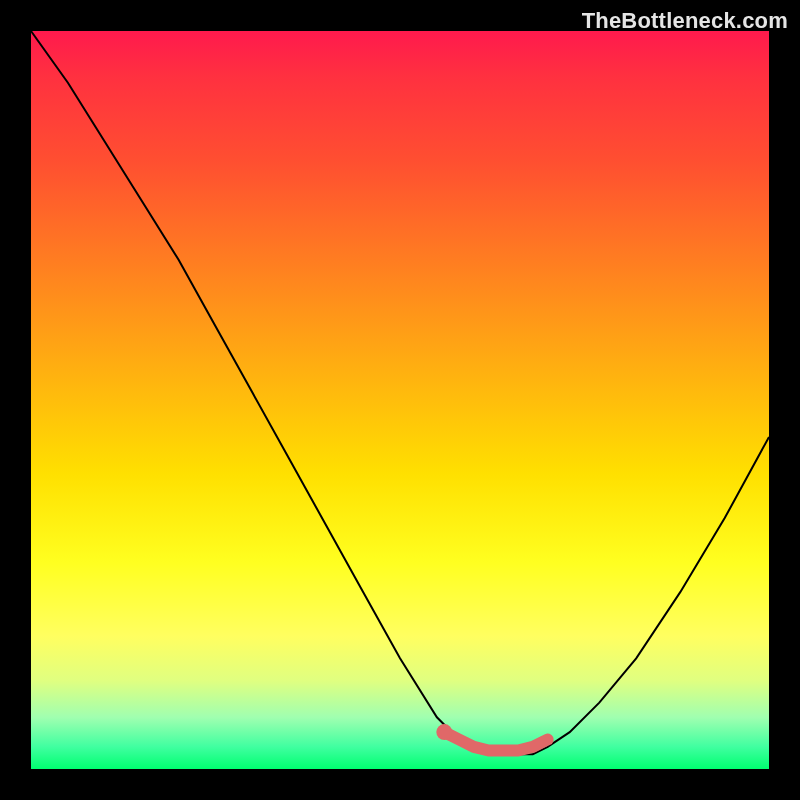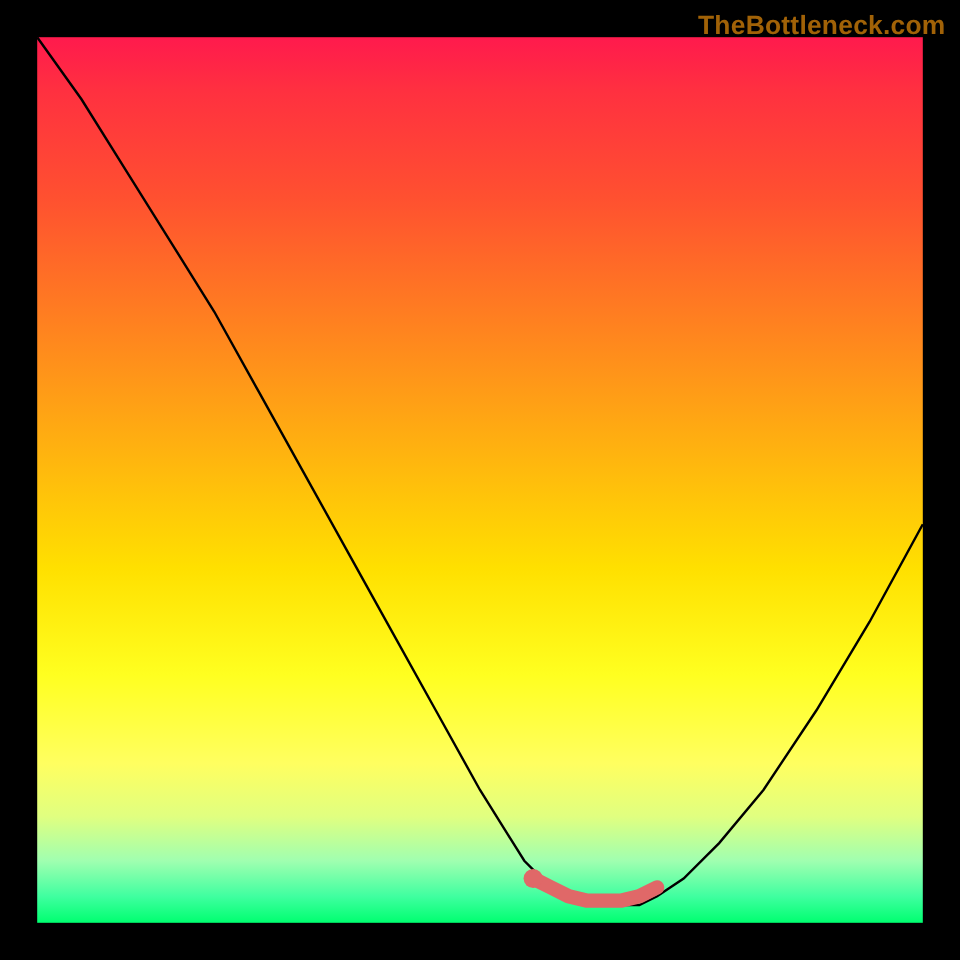--- a/index.html
+++ b/index.html
@@ -35,21 +35,21 @@
       #e0ff80 88%,
       #a0ffb0 93%,
       #40ffa0 97%,
       #00ff70 100%
     );
   }
   .watermark {
     position: absolute;
     top: 8px;
     right: 12px;
-    color: #a16207;
+    color: #e5e5e5;
     font-size: 22px;
     font-weight: bold;
     letter-spacing: 0.2px;
   }
   svg.curve {
     position: absolute;
     left: 0;
     top: 0;
     width: 738px;
     height: 738px;

